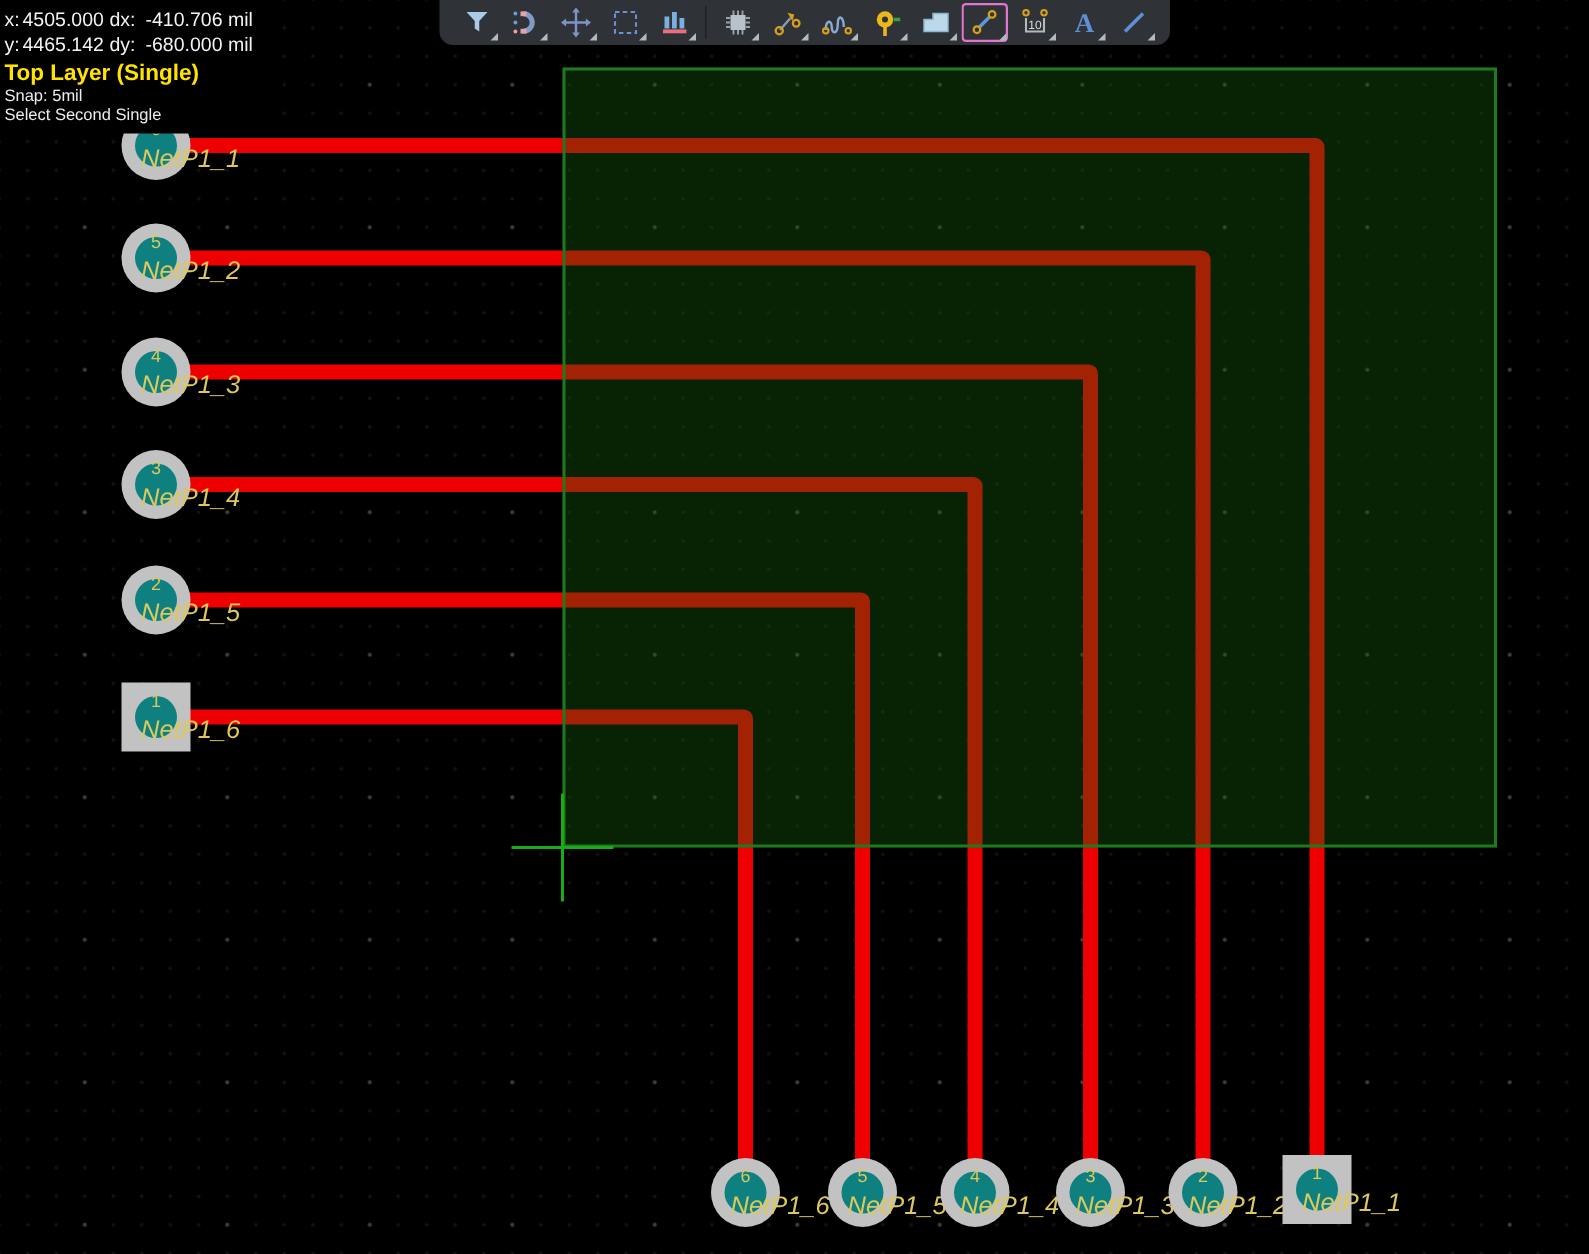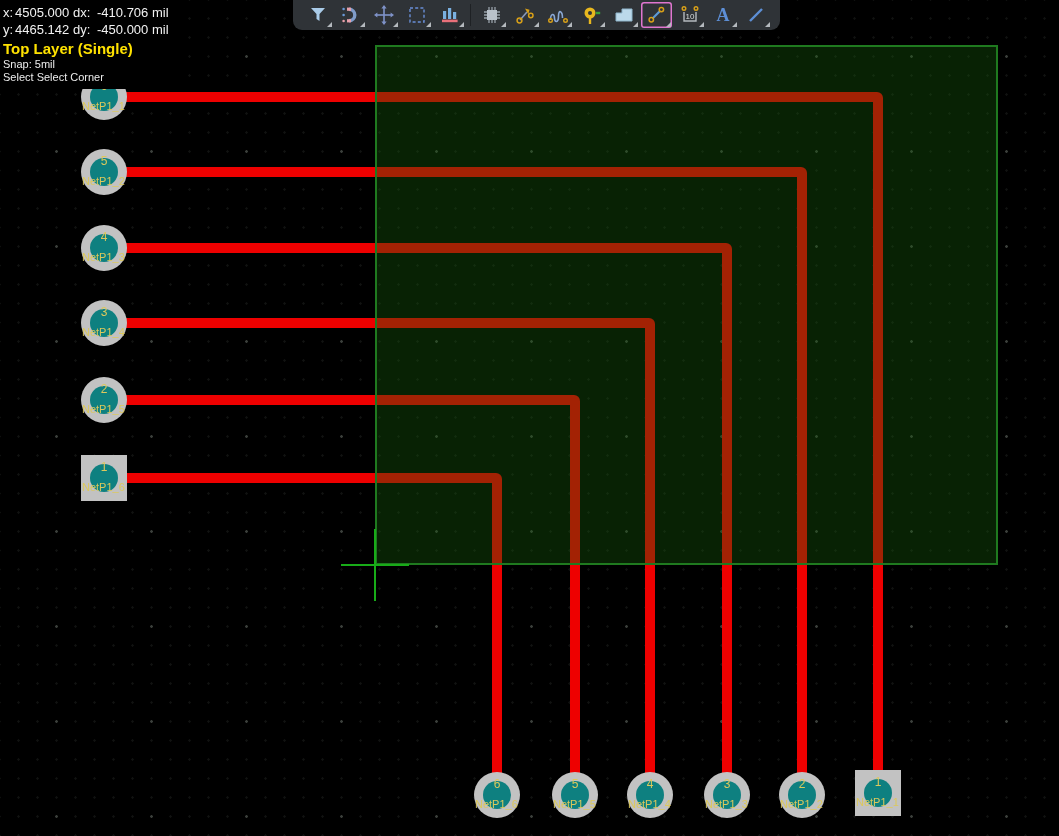--- a/index.html
+++ b/index.html
@@ -15,22 +15,22 @@
   
   .trace-h,.trace-v{position:absolute;z-index:2;}
   .trace-h{border-top-right-radius:6px;}
   
   .pad{position:absolute;width:46px;height:46px;z-index:3;}
   .pad-ring{position:absolute;inset:0;background:#c2c2c2;}
   .pad-ring.round{border-radius:50%;}
   .pad-core{position:absolute;left:9px;top:9px;width:28px;height:28px;border-radius:50%;}
   .pad-num{position:absolute;left:0;right:0;top:6px;text-align:center;
            font-size:12px;line-height:13px;color:#dcc85c;}
-  .pad-net{position:absolute;left:1px;top:25px;font-size:11px;line-height:14px;
-           color:#dcc85c;white-space:nowrap;}
+  .pad-net{position:absolute;left:13px;top:25px;font-size:17px;line-height:14px;
+           color:#dcc85c;white-space:nowrap;font-style:italic;}
   
   .sel-rect{position:absolute;z-index:4;}
   .cross{position:absolute;z-index:5;}
   
   .hud{position:absolute;left:0;top:0;z-index:6;background:#000;
        padding:4px 14px 5px 3px;color:#f2f2f2;}
   .hud-row{display:flex;font-size:13px;line-height:17px;}
   .hud-row .c1{width:12px;}
   .hud-row .c2{width:58px;}
   .hud-row .c3{width:24px;}
@@ -147,25 +147,25 @@
     <div class="hud-row">
       <span class="c1">x:</span>
       <span class="c2">4505.000</span>
       <span class="c3">dx:</span>
       <span class="c4">-410.706 mil</span>
     </div>
     <div class="hud-row">
       <span class="c1">y:</span>
       <span class="c2">4465.142</span>
       <span class="c3">dy:</span>
-      <span class="c4">-450.000 mil</span>
+      <span class="c4">-680.000 mil</span>
     </div>
     <div class="hud-layer">Top Layer (Single)</div>
     <div class="hud-small">Snap: 5mil</div>
-    <div class="hud-small">Select Select Corner</div>
+    <div class="hud-small">Select Second Single</div>
   </div>
 
   <div class="toolbar" id="toolbar">
       <div class="tool">
         <span>
           <svg width="22" height="22" viewBox="0 0 22 22">
             <path d="M4 4h14l-5.5 6v7l-3-2v-5z" fill="#a9cbe8"></path>
           </svg>
         </span>
         <div class="corner"></div>

